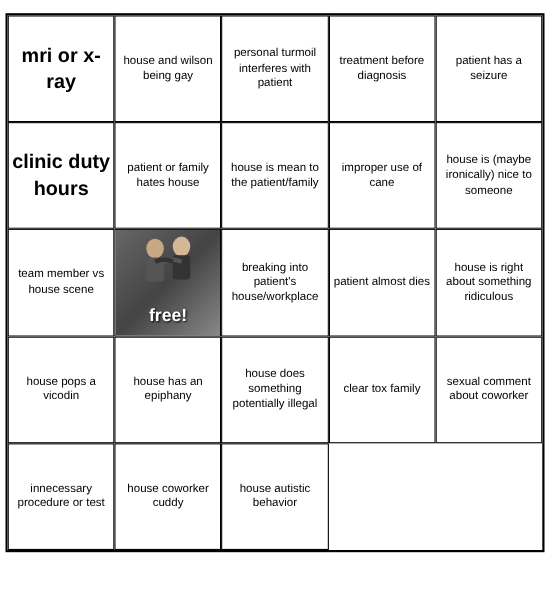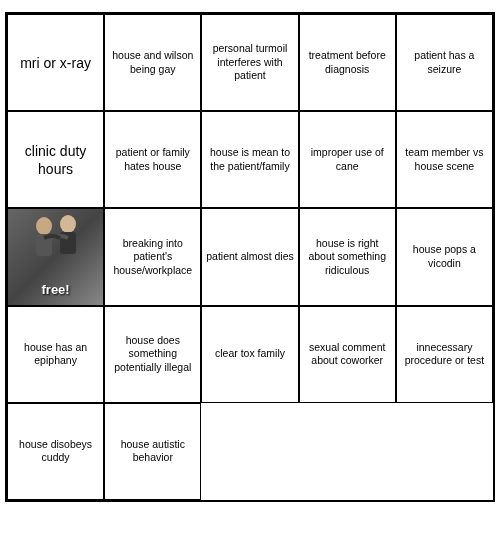--- a/index.html
+++ b/index.html
@@ -39,22 +39,22 @@
       align-items: center;
       justify-content: center;
       text-align: center;
       font-size: 10.5px;
       line-height: 1.3;
       padding: 3px;
       background: #fff;
       overflow: hidden;
     }
     .cell.large-text {
-      font-size: 14px;
-      font-weight: normal;
+      font-size: 18px;
+      font-weight: bold;
     }
     .cell.free {
       background: #fff;
       padding: 0;
       position: relative;
       overflow: hidden;
     }
     .free-image {
       width: 100%;
       height: 100%;
@@ -69,21 +69,21 @@
       height: 100%;
       background: linear-gradient(135deg, #666 0%, #444 50%, #888 100%);
       position: absolute;
       top: 0; left: 0;
     }
     .free-label {
       position: absolute;
       bottom: 6px;
       left: 50%;
       transform: translateX(-50%);
-      font-size: 13px;
+      font-size: 16px;
       font-weight: bold;
       color: #fff;
       text-shadow: 1px 1px 2px #000;
       white-space: nowrap;
     }
   </style>
 </head>
 <body>
 
 <div class="bingo-title">
@@ -114,20 +114,23 @@
       <span>clinic duty hours</span>
     </div>
     <div class="cell">
       <span>patient or family hates house</span>
     </div>
     <div class="cell">
       <span>house is mean to the patient/family</span>
     </div>
     <div class="cell">
       <span>improper use of cane</span>
+    </div>
+    <div class="cell">
+      <span>house is (maybe ironically) nice to someone</span>
     </div>
     <div class="cell">
       <span>team member vs house scene</span>
     </div>
     <div class="cell free">
       <div class="free-image">
         <div class="free-image-bg"></div>
         <svg width="80" height="55" style="position:absolute;top:5px;left:50%;transform:translateX(-50%);" viewBox="0 0 80 55">
 
           <ellipse cx="28" cy="12" rx="8" ry="9" fill="#c8a882"></ellipse>
@@ -162,18 +165,18 @@
     <div class="cell">
       <span>clear tox family</span>
     </div>
     <div class="cell">
       <span>sexual comment about coworker</span>
     </div>
     <div class="cell">
       <span>innecessary procedure or test</span>
     </div>
     <div class="cell">
-      <span>house disobeys cuddy</span>
+      <span>house coworker cuddy</span>
     </div>
     <div class="cell">
       <span>house autistic behavior</span>
     </div>
   </div>
 
 </body></html>

